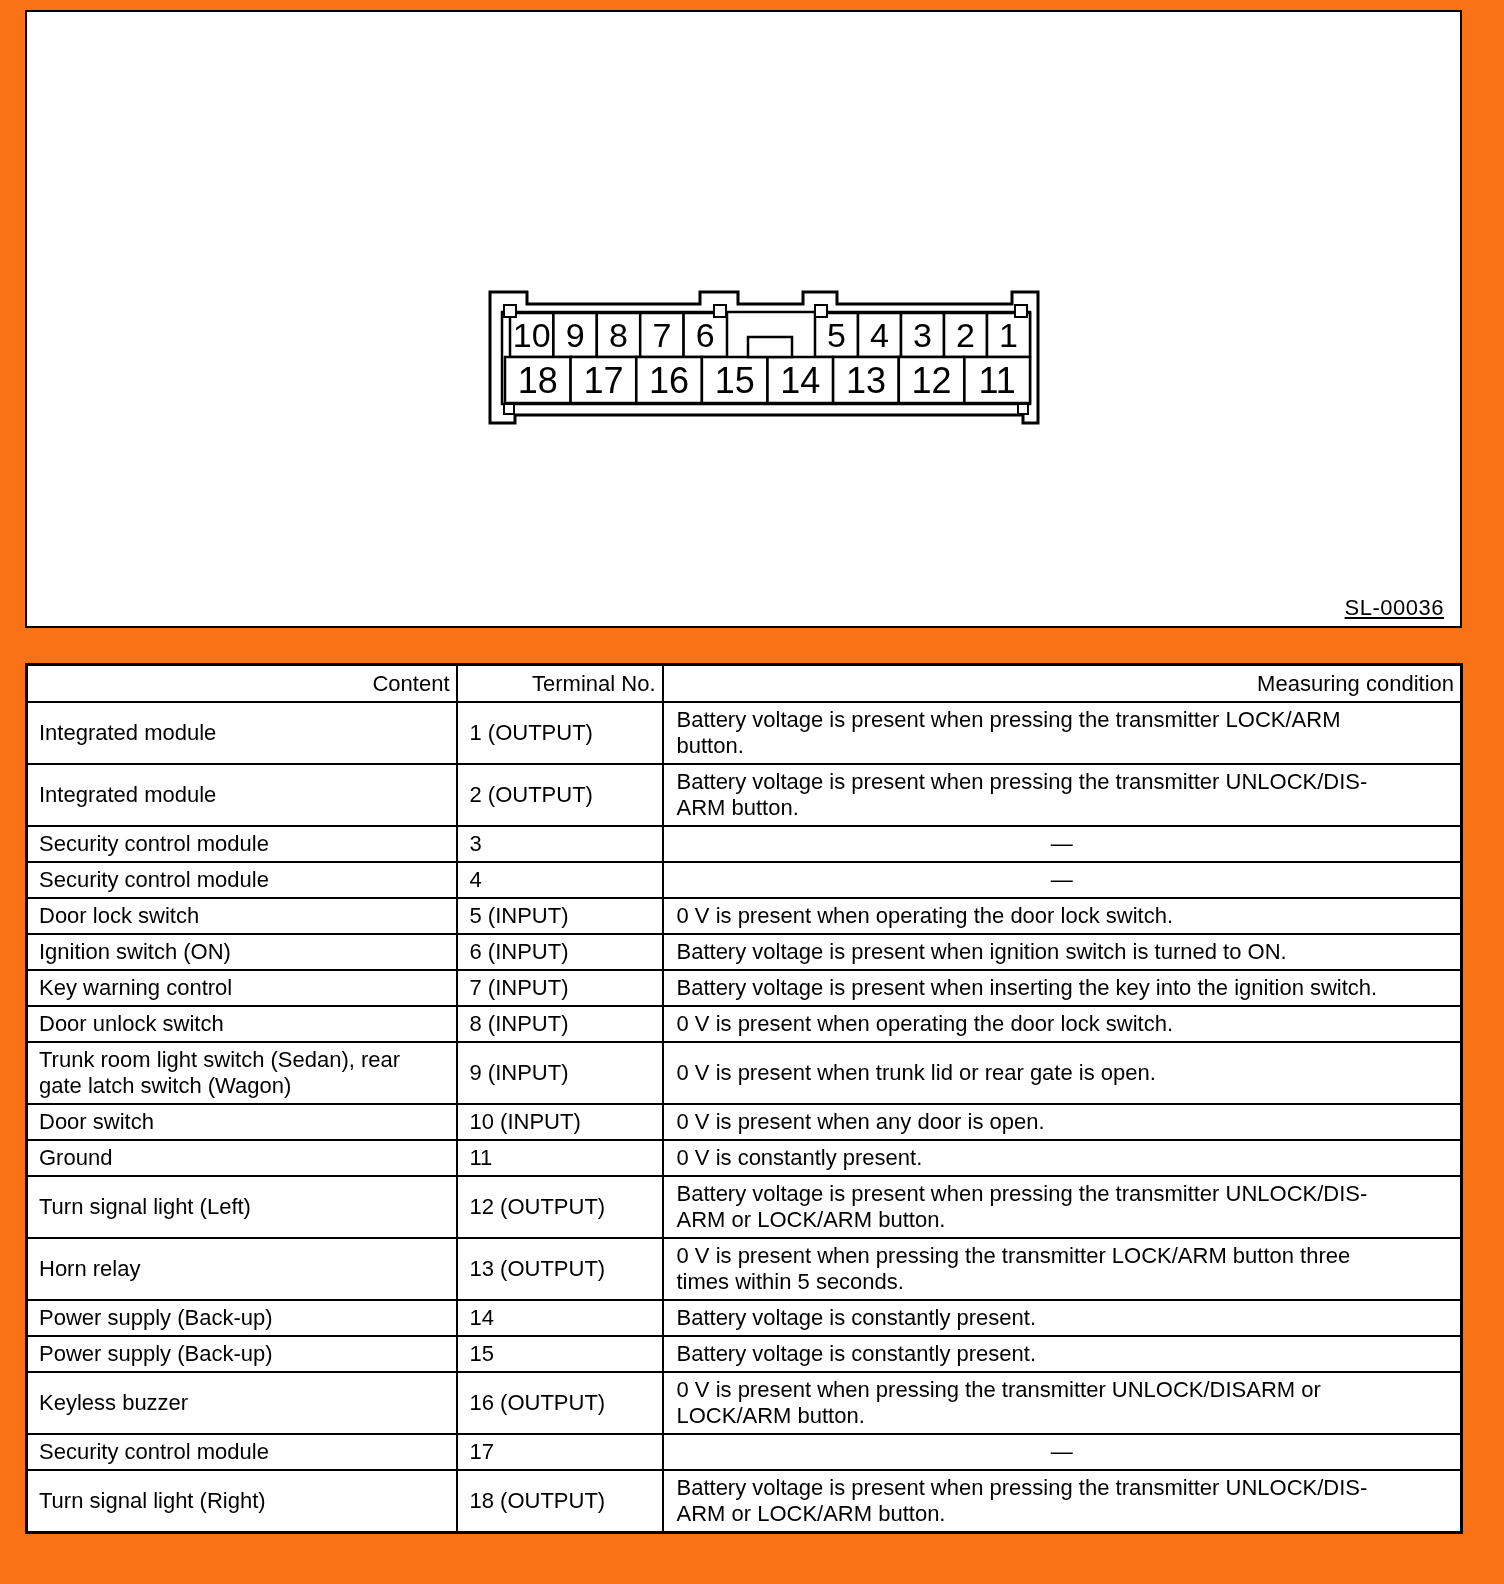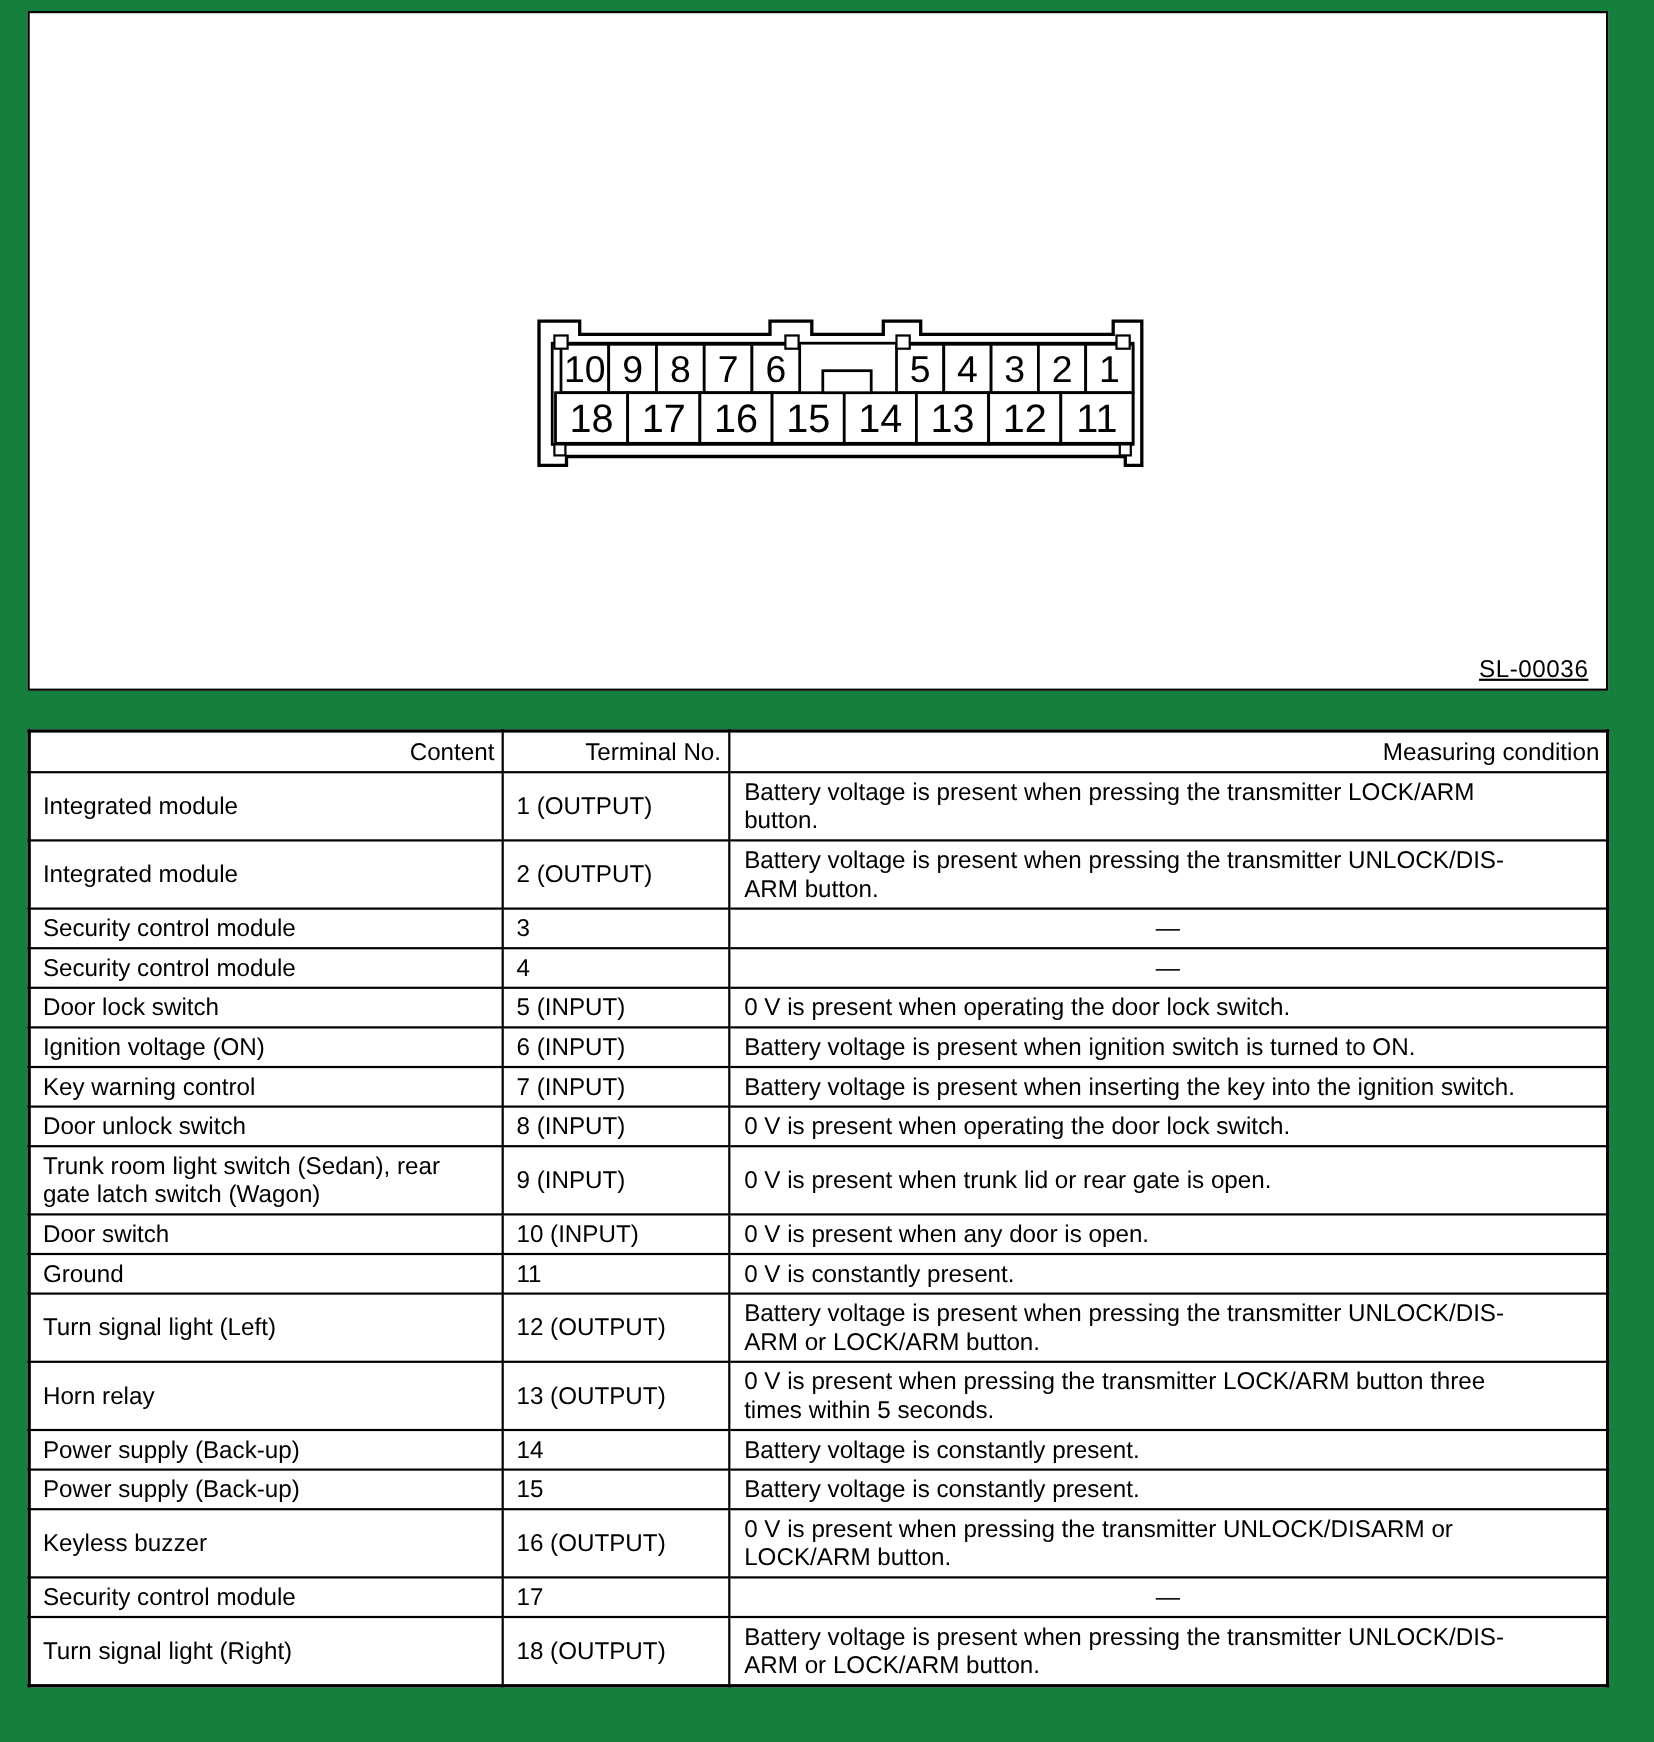--- a/index.html
+++ b/index.html
@@ -1,20 +1,20 @@
 <!DOCTYPE html>
 <html><head>
 <meta charset="utf-8">
 <style>
   html, body { margin: 0; padding: 0; background: #fff; }
   .page {
     position: relative;
     width: 1504px;
     height: 1584px;
-    background: #15803d;
+    background: #f97316;
     font-family: "Liberation Sans", sans-serif;
     color: #000;
     overflow: hidden;
   }
 
   
   .figure-box {
     position: absolute;
     left: 25px;
     top: 10px;
@@ -171,21 +171,21 @@
           <td class="col-content">Security control module</td>
           <td class="col-terminal">4</td>
           <td class="col-condition dash-cell">—</td>
         </tr>
         <tr>
           <td class="col-content">Door lock switch</td>
           <td class="col-terminal">5 (INPUT)</td>
           <td class="col-condition">0 V is present when operating the door lock switch.</td>
         </tr>
         <tr>
-          <td class="col-content">Ignition voltage (ON)</td>
+          <td class="col-content">Ignition switch (ON)</td>
           <td class="col-terminal">6 (INPUT)</td>
           <td class="col-condition">Battery voltage is present when ignition switch is turned to ON.</td>
         </tr>
         <tr>
           <td class="col-content">Key warning control</td>
           <td class="col-terminal">7 (INPUT)</td>
           <td class="col-condition">Battery voltage is present when inserting the key into the ignition switch.</td>
         </tr>
         <tr>
           <td class="col-content">Door unlock switch</td>

